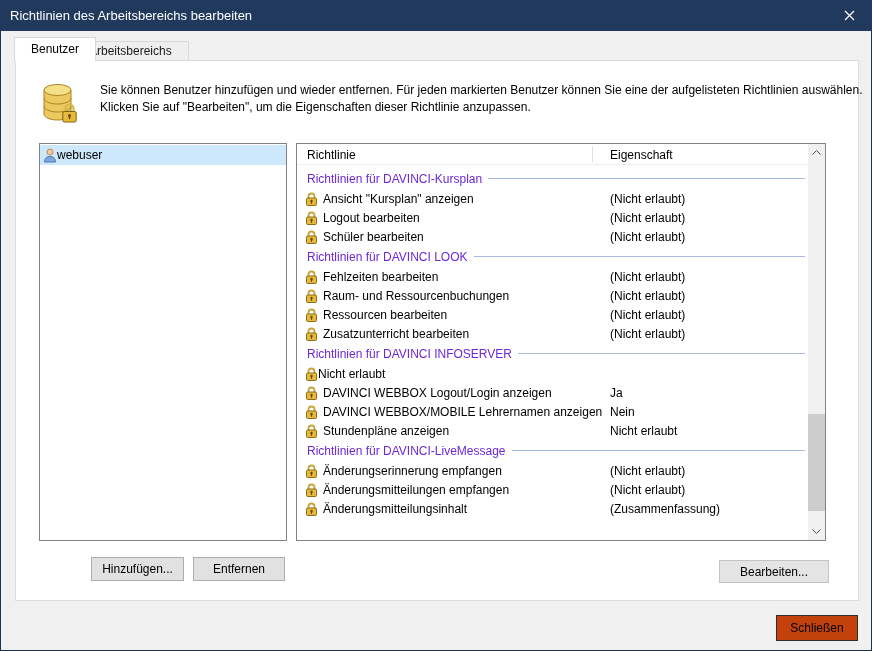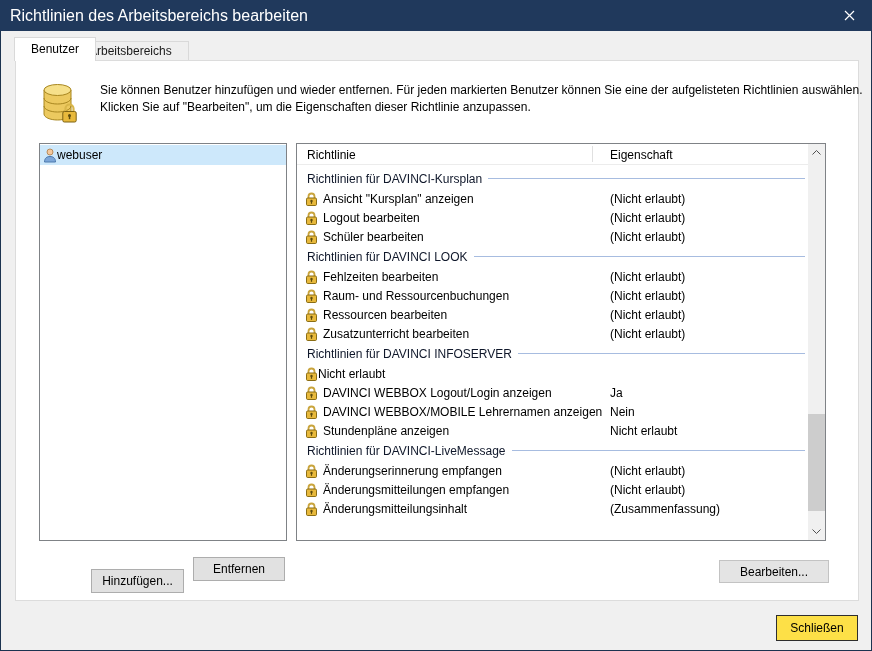--- a/index.html
+++ b/index.html
@@ -4,21 +4,21 @@
 <style>
   html,body{margin:0;padding:0;background:#d7d7d7;}
   body{width:872px;height:651px;font-family:"Liberation Sans",sans-serif;font-size:12px;color:#000;}
   *{box-sizing:border-box;}
 
   .window{position:relative;width:872px;height:651px;background:#f0f0f0;border:1px solid #1c3350;}
 
   
   .titlebar{position:absolute;top:-1px;left:-1px;width:872px;height:31px;background:#20395c;color:#fff;
             display:flex;align-items:center;padding-left:10px;}
-  .title-text{font-size:16px;}
+  .title-text{font-size:13px;}
   .close-btn{position:absolute;top:0;right:0;width:45px;height:30px;display:flex;align-items:center;
              justify-content:center;color:#fff;cursor:default;}
   .close-btn svg{display:block;}
 
   
   .tab{position:absolute;line-height:20px;padding:0 16px;white-space:nowrap;}
   .tab-active{left:13px;top:36px;height:24px;background:#fff;border:1px solid #d9d9d9;border-bottom:none;
               z-index:3;line-height:22px;}
   .tab-inactive{left:71px;top:40px;height:19px;background:#efefef;border:1px solid #d9d9d9;border-bottom:none;
                 z-index:1;line-height:18px;color:#1a1a1a;}
@@ -39,42 +39,42 @@
   
   .policy-table{position:absolute;left:280px;top:82px;width:530px;height:398px;background:#fff;
                 border:1px solid #7f8286;}
   .pt-header{position:absolute;top:0;left:0;right:17px;height:21px;border-bottom:1px solid #ececec;background:#fff;text-align:center;}
   .pt-h1{position:absolute;left:10px;top:4px;}
   .pt-h2{position:absolute;left:313px;top:4px;}
   .pt-hsep{position:absolute;left:295px;top:2px;width:1px;height:16px;background:#e0e0e0;}
   .pt-body{position:absolute;top:22px;left:0;right:17px;bottom:0;overflow:hidden;padding-top:2px;}
 
   .section-row{height:21px;display:flex;align-items:center;padding-left:10px;}
-  .section-title{color:#0f172a;white-space:nowrap;}
+  .section-title{color:#6d28d9;white-space:nowrap;}
   .section-line{flex:1;height:1px;background:#a7bce0;margin:0 3px 0 6px;}
 
   .prow{height:19px;display:flex;align-items:center;}
   .prow .lock{margin-left:8px;flex:none;}
   .pname{margin-left:5px;width:287px;white-space:nowrap;overflow:hidden;}
   .pval{white-space:nowrap;}
 
   
   .scrollbar{position:absolute;top:0;right:0;bottom:0;width:17px;background:#f0f0f0;}
   .sb-btn{position:absolute;left:0;width:17px;height:17px;display:flex;align-items:center;justify-content:center;}
   .sb-up{top:0;}
   .sb-down{bottom:0;}
   .sb-thumb{position:absolute;left:0;top:270px;width:17px;height:97px;background:#cdcdcd;}
 
   
   .btn{position:absolute;height:24px;background:#e1e1e1;border:1px solid #adadad;
        font-family:inherit;font-size:12px;color:#000;padding:0;}
-  .btn-add{left:75px;top:496px;width:93px;margin-top:12px;}
+  .btn-add{left:75px;top:496px;width:93px;}
   .btn-remove{left:177px;top:496px;width:92px;}
   .btn-edit{left:703px;top:499px;width:110px;height:23px;background:#e4e4e4;border-color:#c3c3c3;color:#000000;}
-  .btn-close{position:absolute;left:775px;top:614px;width:82px;height:26px;background:#fde047;
+  .btn-close{position:absolute;left:775px;top:614px;width:82px;height:26px;background:#c2410c;
              border:1px solid #2e2e2e;font-family:inherit;font-size:12px;}
 </style>
 </head>
 <body>
 
 <div class="window">
 
   <div class="titlebar">
     <span class="title-text">Richtlinien des Arbeitsbereichs bearbeiten</span>
     <div class="close-btn">

